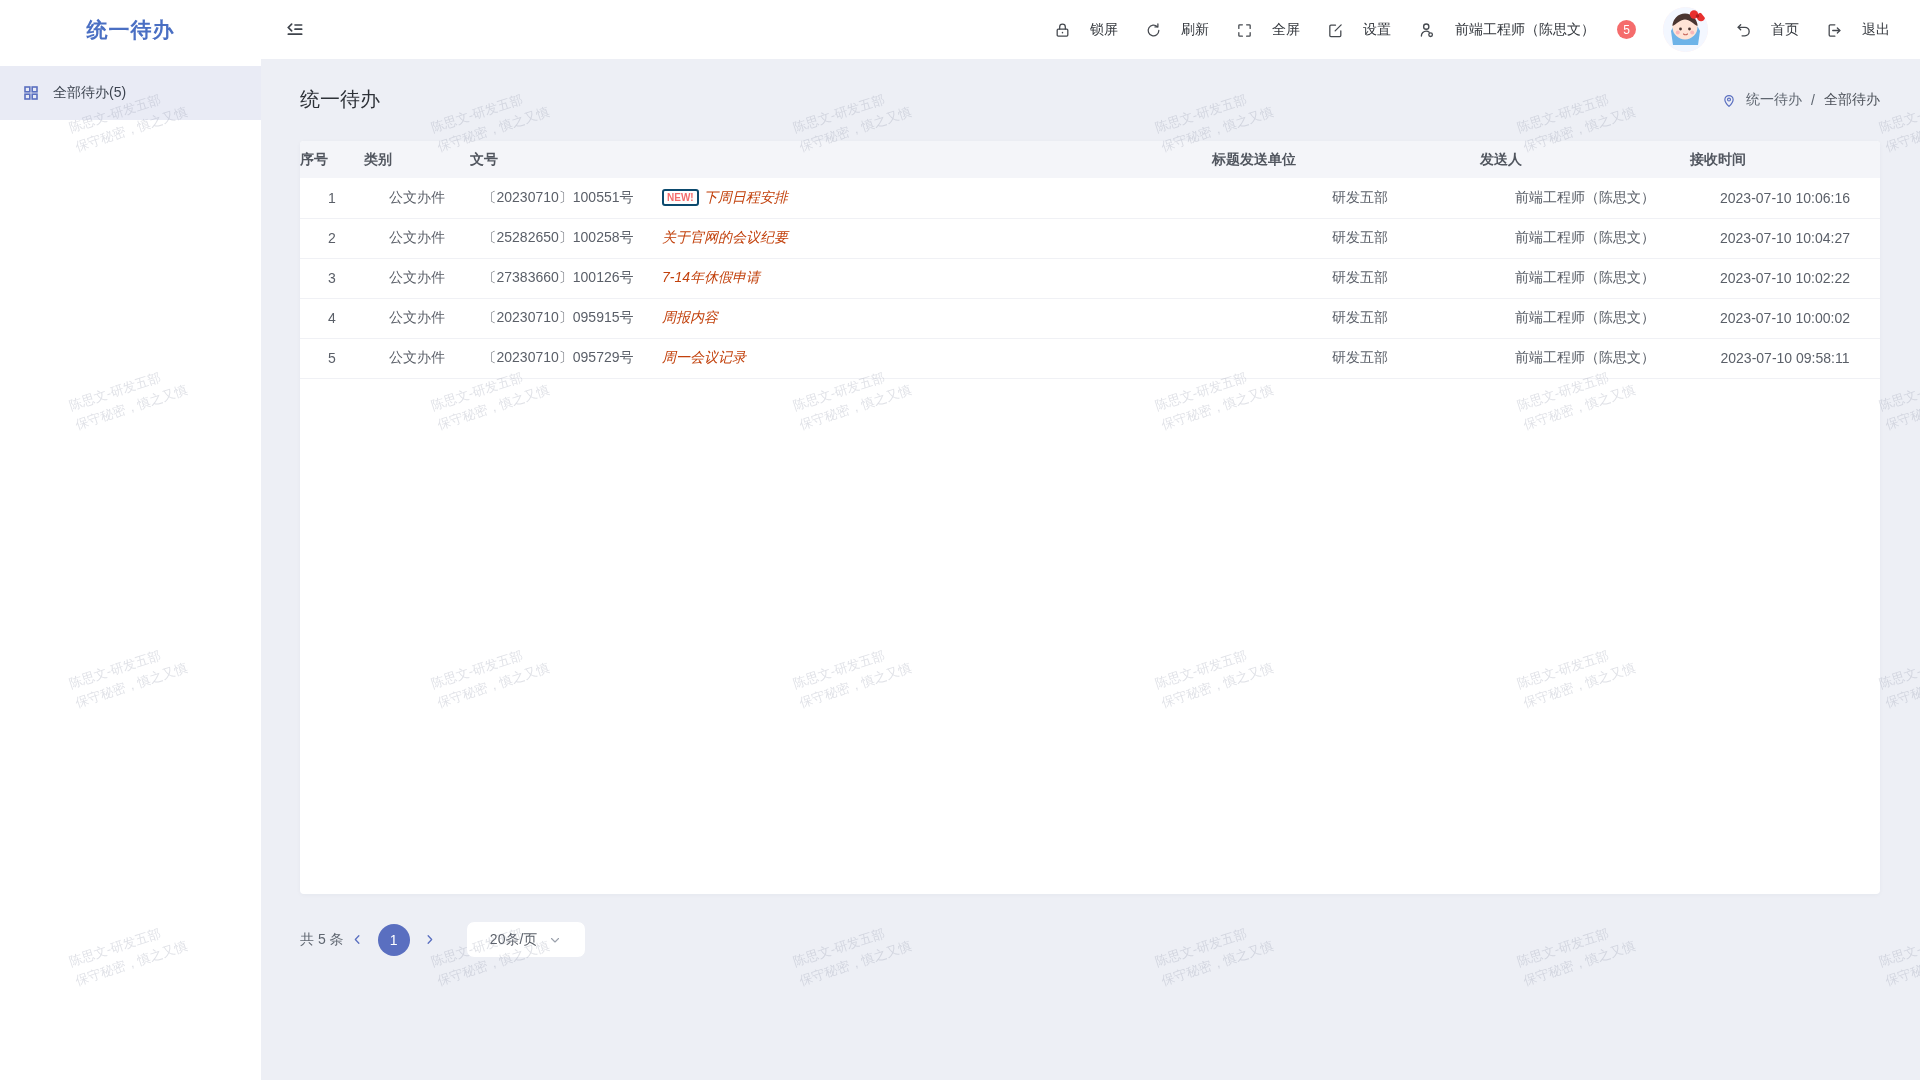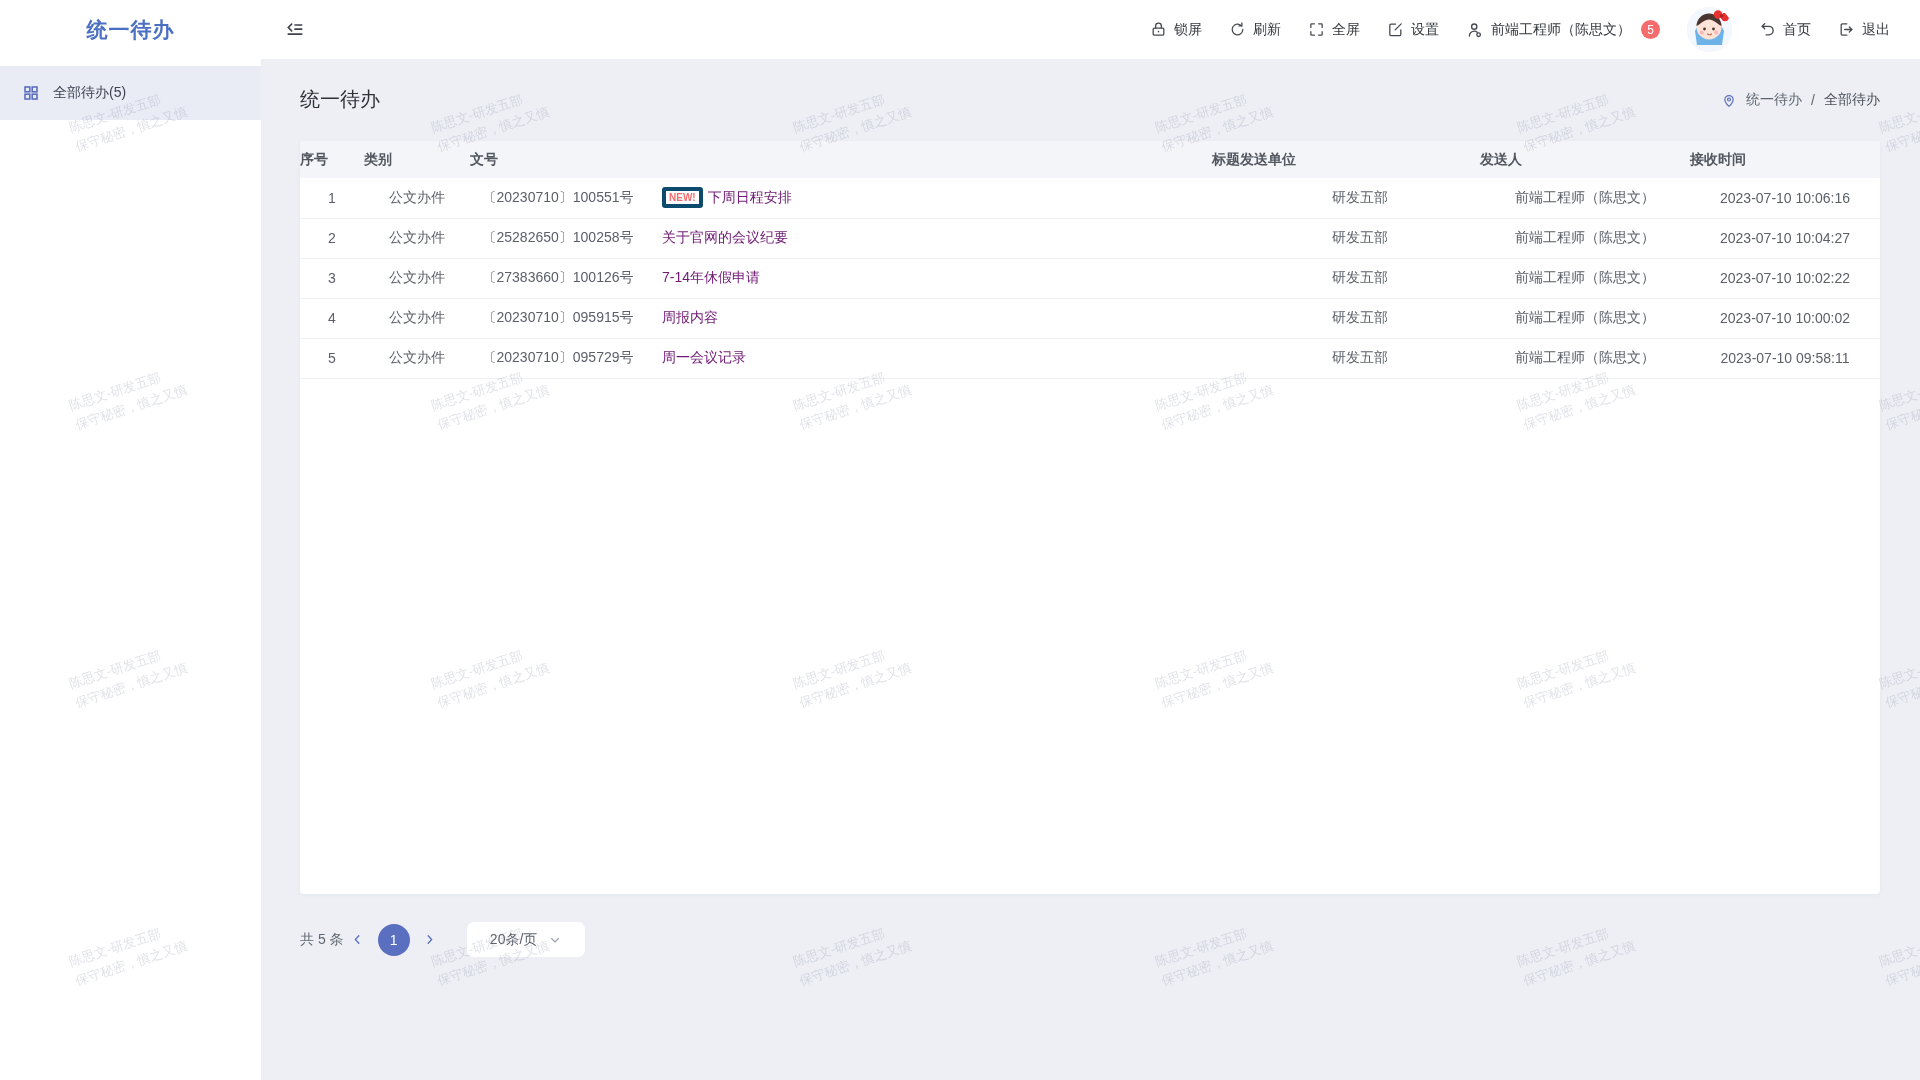--- a/index.html
+++ b/index.html
@@ -20,21 +20,21 @@
   }
   .logo {
     width: 261px; text-align: center;
     font-size: 21px; font-weight: 600; color: #4a6fc3; letter-spacing: 1px;
   }
   .collapse-btn { margin-left: 24px; color: #3e434b; cursor: pointer; }
   .toolbar {
     margin-left: auto; display: flex; align-items: center; gap: 27px;
     padding-right: 30px; font-size: 14px; color: #33373d;
   }
-  .tool { display: flex; align-items: center; gap: 7px; cursor: pointer; white-space: nowrap; }
+  .tool { display: flex; align-items: flex-end; gap: 19px; cursor: pointer; white-space: nowrap; }
   .ticon { color: #45494f; }
   .count-badge {
     min-width: 19px; height: 19px; border-radius: 10px; background: #f56c6c;
     color: #fff; font-size: 12px; display: inline-flex; align-items: center;
     justify-content: center; padding: 0 5px; margin-left: 3px;
   }
   .avatar {
     width: 45px; height: 45px; border-radius: 50%; overflow: hidden;
     background: #fdeef0; cursor: pointer; flex: 0 0 auto;
   }
@@ -71,23 +71,23 @@
   thead th {
     background: #f4f5f9; height: 37px; font-weight: 700; color: #51565f;
     text-align: left;
   }
   thead th.col-title { text-align: right; padding-left: 16px; }
   tbody td {
     height: 40px; border-bottom: 1px solid #f0f1f5; color: #5a5f68;
     text-align: center; white-space: nowrap;
   }
   td.title-cell { text-align: left; padding-left: 16px; }
-  a.doc-link { color: #701a75; text-decoration: none; cursor: pointer; }
+  a.doc-link { color: #c2410c; text-decoration: none; cursor: pointer; font-style: italic; }
   .new-badge {
-    display: inline-block; border: 4px solid #0c4a6e; color: #f56c6c;
+    display: inline-block; border: 2px solid #0c4a6e; color: #f56c6c;
     font-size: 10px; font-weight: 700; line-height: 13px; padding: 0 3px;
     border-radius: 3px 3px 3px 3px; margin-right: 5px; vertical-align: 1px;
     position: relative;
   }
 
   
   .footer-bar {
     display: flex; align-items: center;
     margin-top: 27px; font-size: 14px; color: #5f6670;
   }

